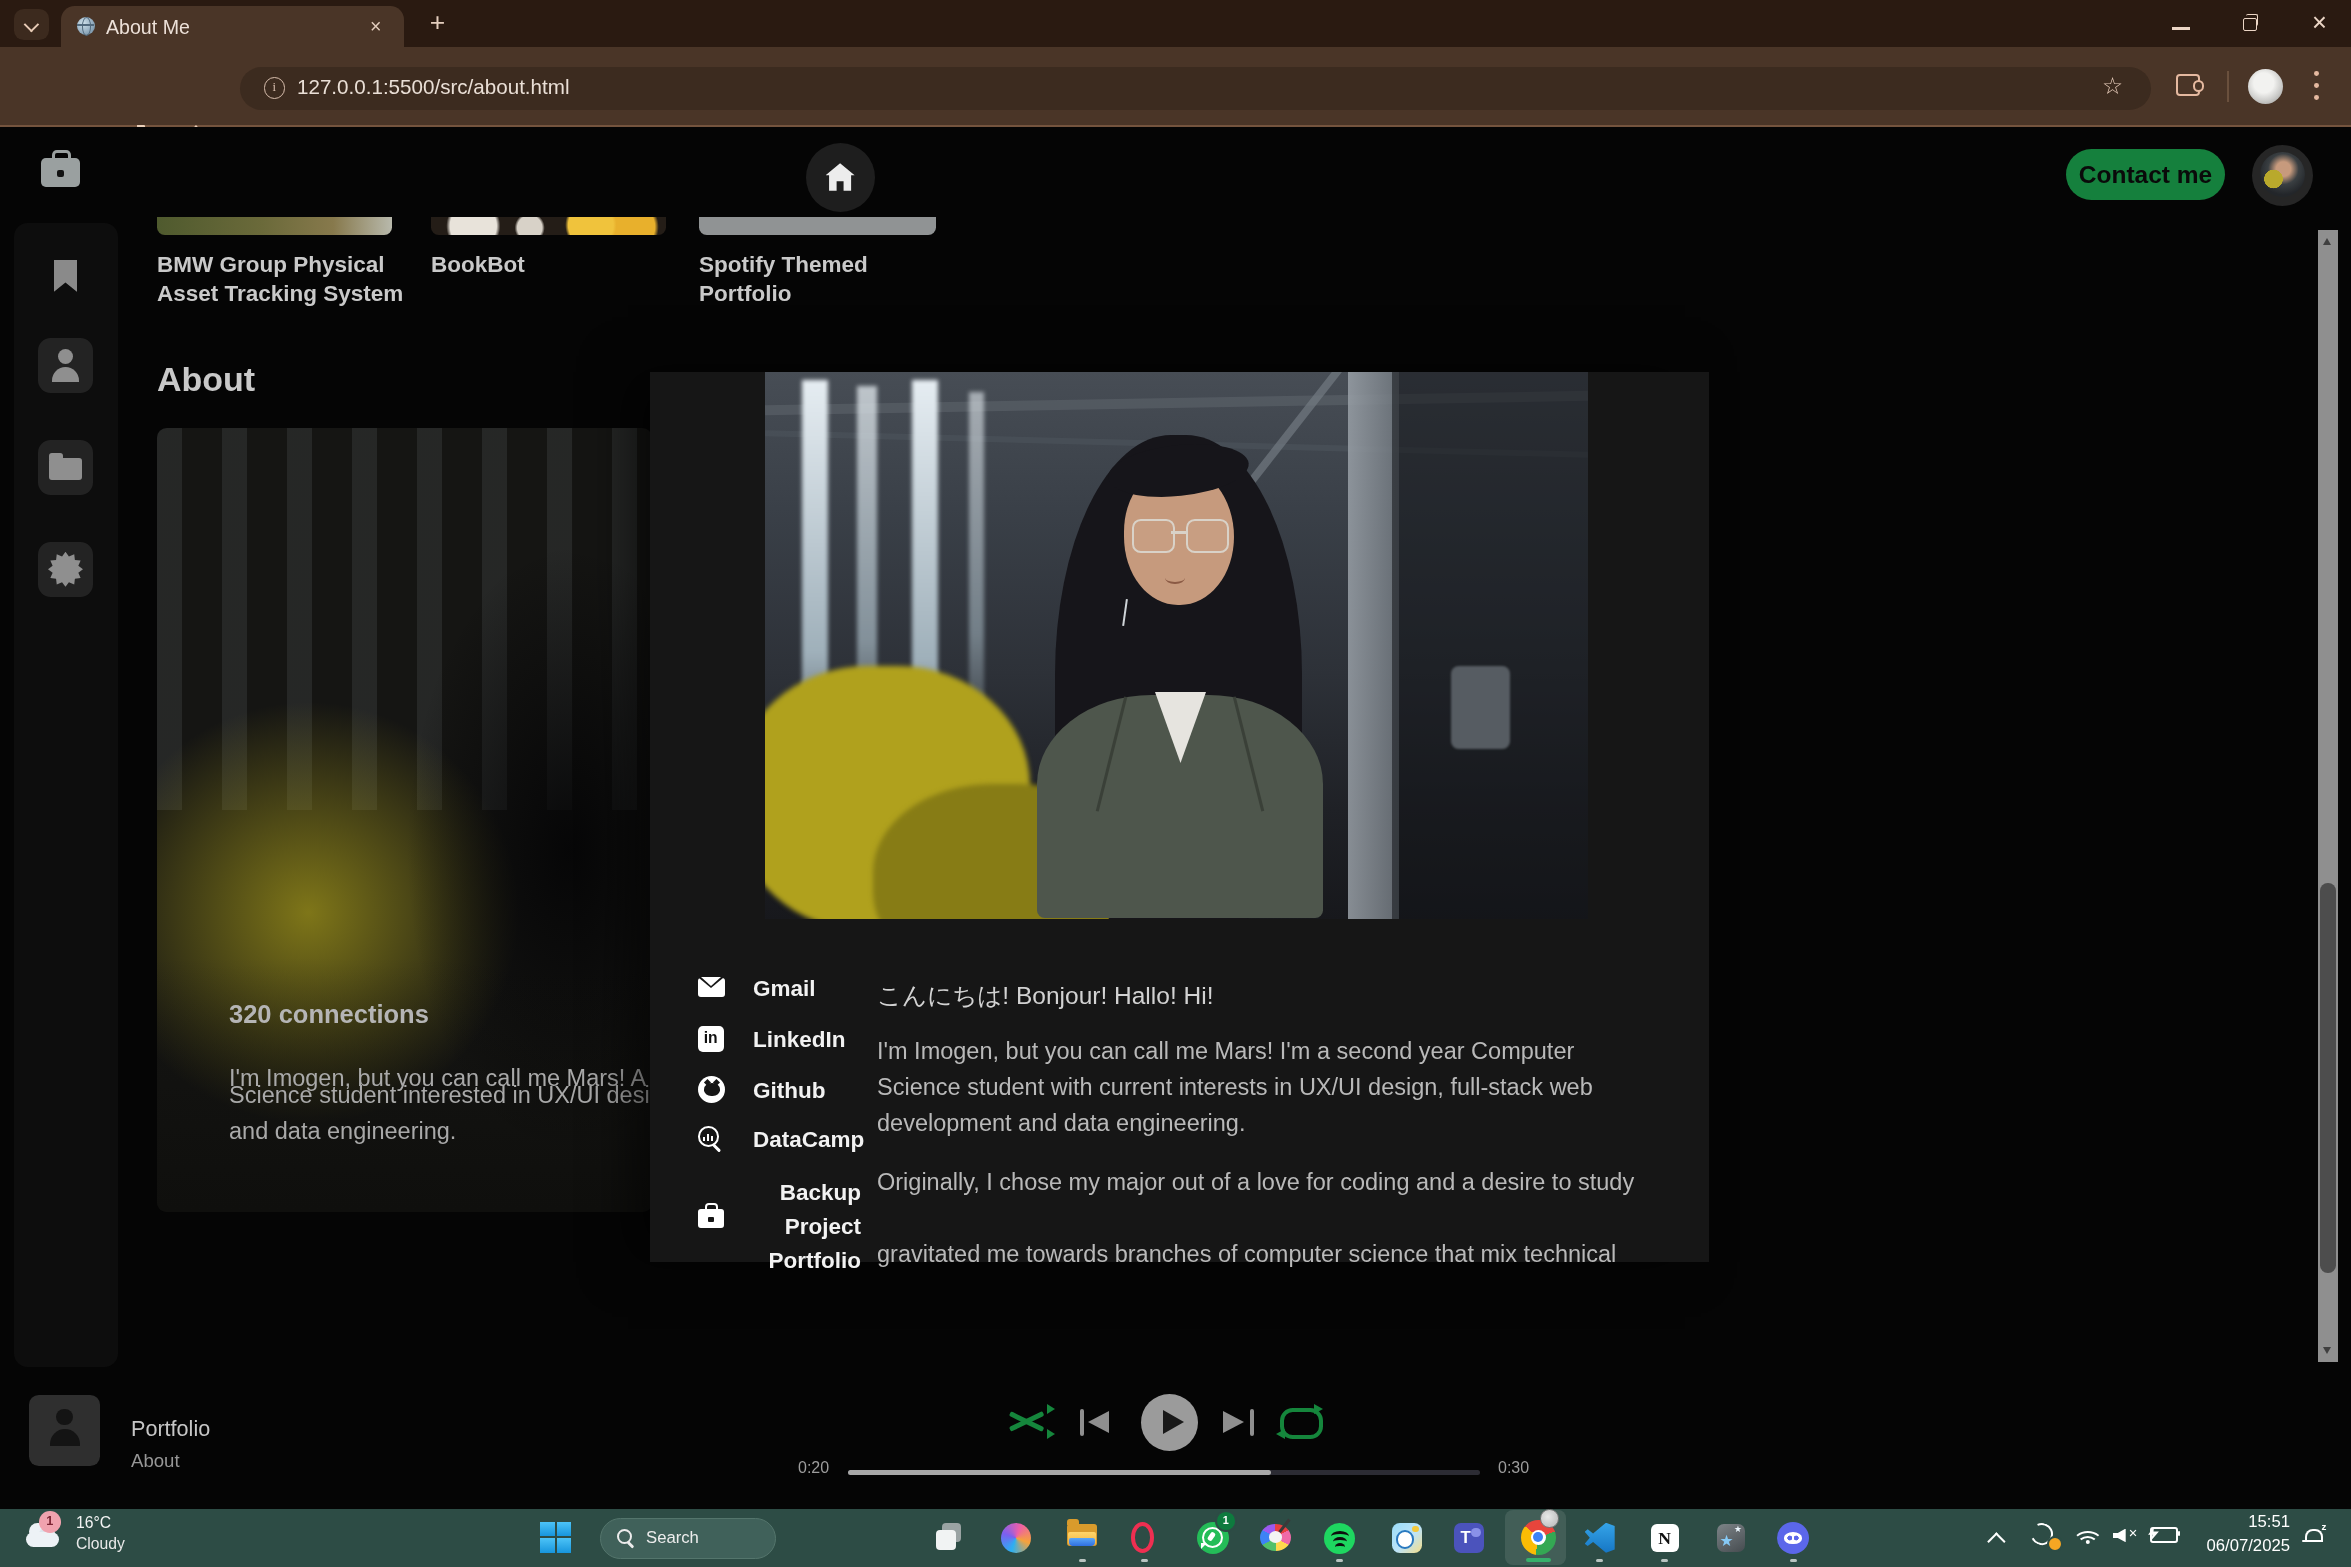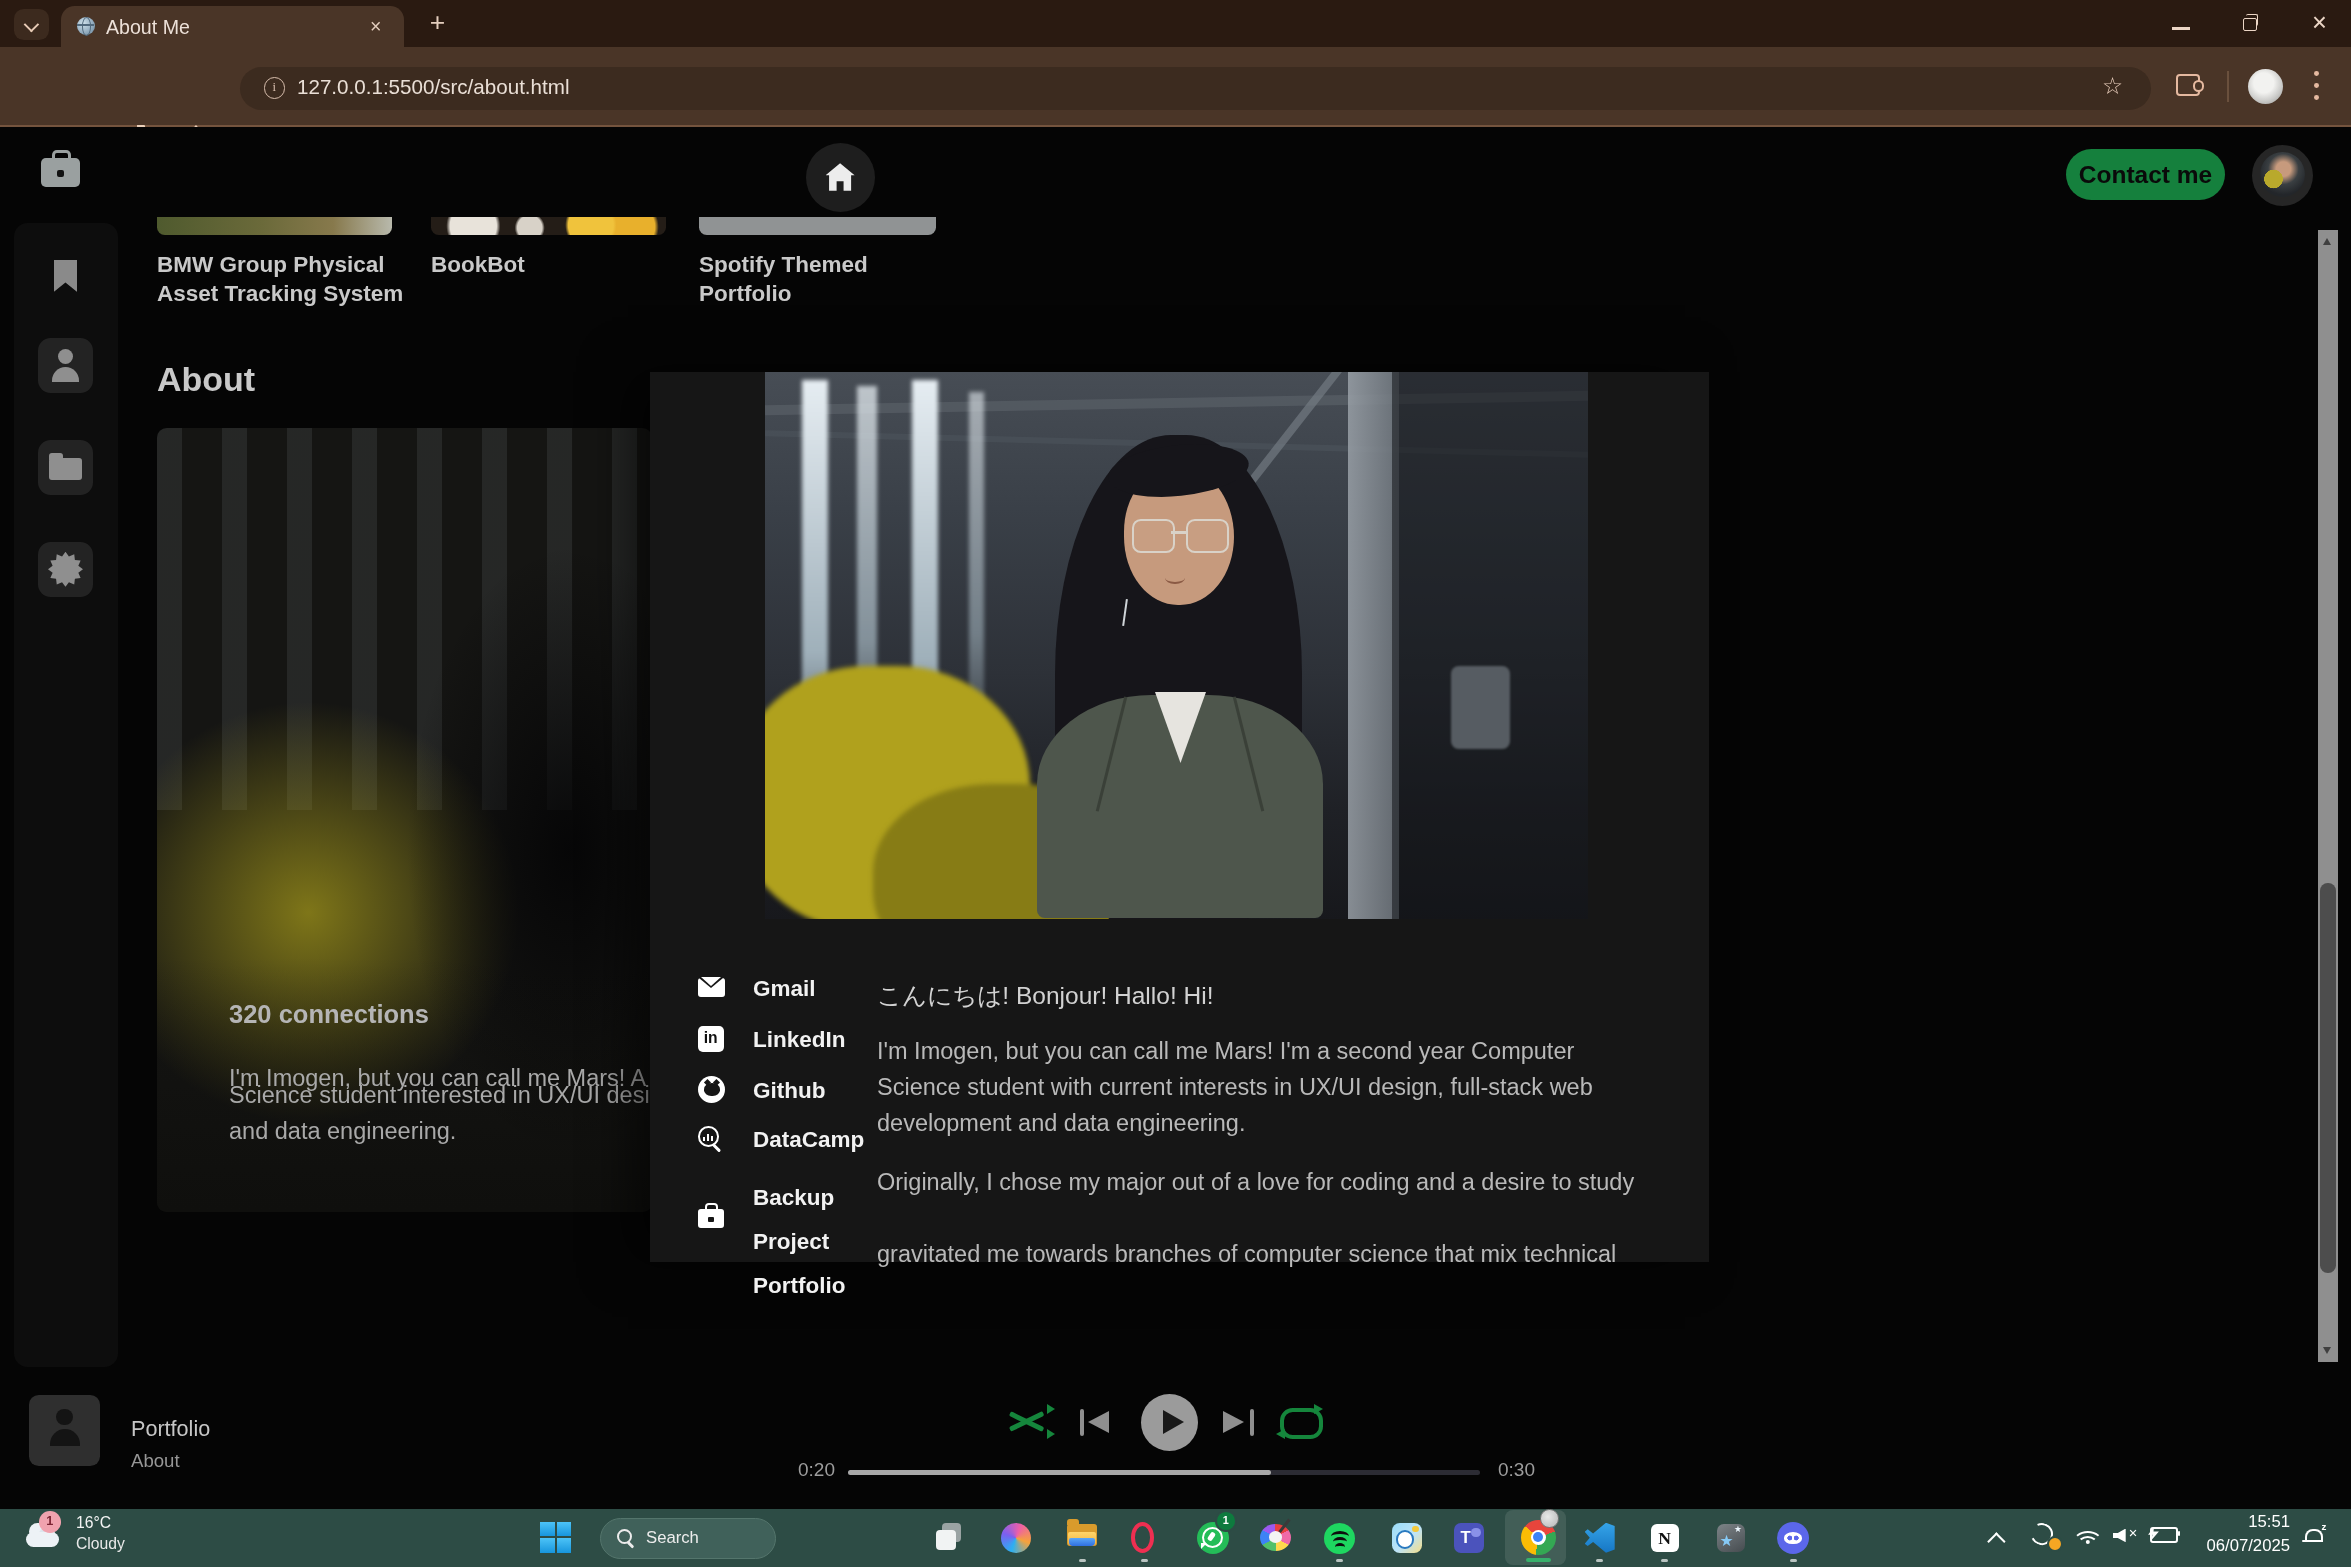--- a/index.html
+++ b/index.html
@@ -114,21 +114,21 @@
   .shuffle .t2{position:absolute;right:0;bottom:1px;border-top:5.9px solid transparent;border-bottom:5.9px solid transparent;border-left:8.8px solid #15863c;}
   .skipb{width:33px;height:27.4px;}
   .skipb .bar{position:absolute;top:0;width:4.4px;height:27.4px;background:#8f8f8f;border-radius:2px;}
   .skipb .tri{position:absolute;top:2px;border-top:11.8px solid transparent;border-bottom:11.8px solid transparent;}
   .playc{left:1141px;top:1267px;width:57px;height:57px;border-radius:50%;background:#9b9b9b;}
   .playc .tri{position:absolute;left:21.6px;top:15.7px;border-top:12.7px solid transparent;border-bottom:12.7px solid transparent;border-left:21.6px solid #191919;}
   .repeat{left:1278px;top:1278px;width:43px;height:33px;}
   .repeat .ring{position:absolute;left:2px;top:2.9px;width:35px;height:23.5px;border:4.9px solid #15863c;border-radius:12.7px;}
   .repeat .t1{position:absolute;right:-2px;top:-1px;border-top:5.9px solid transparent;border-bottom:5.9px solid transparent;border-left:9.8px solid #15863c;}
   .repeat .t2{position:absolute;left:-2px;bottom:-1px;border-top:5.9px solid transparent;border-bottom:5.9px solid transparent;border-right:9.8px solid #15863c;}
-  .ptime{font-size:19px;color:#9d9d9d;}
+  .ptime{font-size:16px;color:#9d9d9d;}
   .pbar{left:848px;top:1343px;width:632px;height:4.9px;border-radius:2.9px;background:#2c2c34;}
   .pfill{height:4.9px;border-radius:2.9px;background:#a8a8a8;}
   
   .sidebar{left:13.7px;top:96px;width:104px;height:1144px;background:#0d0d0d;border-radius:13.7px;}
   .bmk{left:40px;top:37px;width:23.5px;height:32px;background:#8a8a8a;clip-path:polygon(0 0,100% 0,100% 100%,50% 70%,0 100%);}
   .sq-btn{left:24.5px;width:55px;height:55px;background:#232323;border-radius:12.7px;}
   .s-head{left:19.6px;top:10.8px;width:15.7px;height:15.7px;border-radius:50%;background:#8f8f8f;}
   .s-body{left:13.7px;top:29px;width:27.4px;height:14.7px;border-radius:13.7px 13.7px 0 0;background:#8f8f8f;}
   .folder{left:10.8px;top:17.6px;width:33px;height:22.5px;background:#8f8f8f;border-radius:2.9px;}
   .folder:before{content:"";position:absolute;left:0;top:-4.9px;width:13.7px;height:6.9px;background:#8f8f8f;border-radius:2.9px 2.9px 0 0;}
@@ -351,21 +351,21 @@
             <div class="ring"></div>
             <div class="hdl"></div>
             <div class="b1"></div>
             <div class="b2"></div>
             <div class="b3"></div>
           </div>
         <div class="abs link-label">DataCamp</div>
       </div>
       <div class="abs link-row" style="top:802px;height:98px;">
         <div class="abs bc-w" style="left:0;top:35px;"></div>
-        <div class="abs link-label" style="width:108px;line-height:44px;">Backup Project Portfolio</div>
+        <div class="abs link-label" style="width:108px;line-height:34px;text-align:right;">Backup Project Portfolio</div>
       </div>
 
       <div class="abs greet">こんにちは! Bonjour! Hallo! Hi!</div>
       <div class="abs para" style="top:697px;">Science student with current interests in UX/UI design, full-stack web</div>
       <div class="abs para" style="top:661px;">I'm Imogen, but you can call me Mars! I'm a second year Computer</div>
       <div class="abs para" style="top:733px;">development and data engineering.</div>
       <div class="abs para" style="top:792px;">Originally, I chose my major out of a love for coding and a desire to study</div>
       <div class="abs para" style="top:864px;">gravitated me towards branches of computer science that mix technical</div>
     </div>
 

